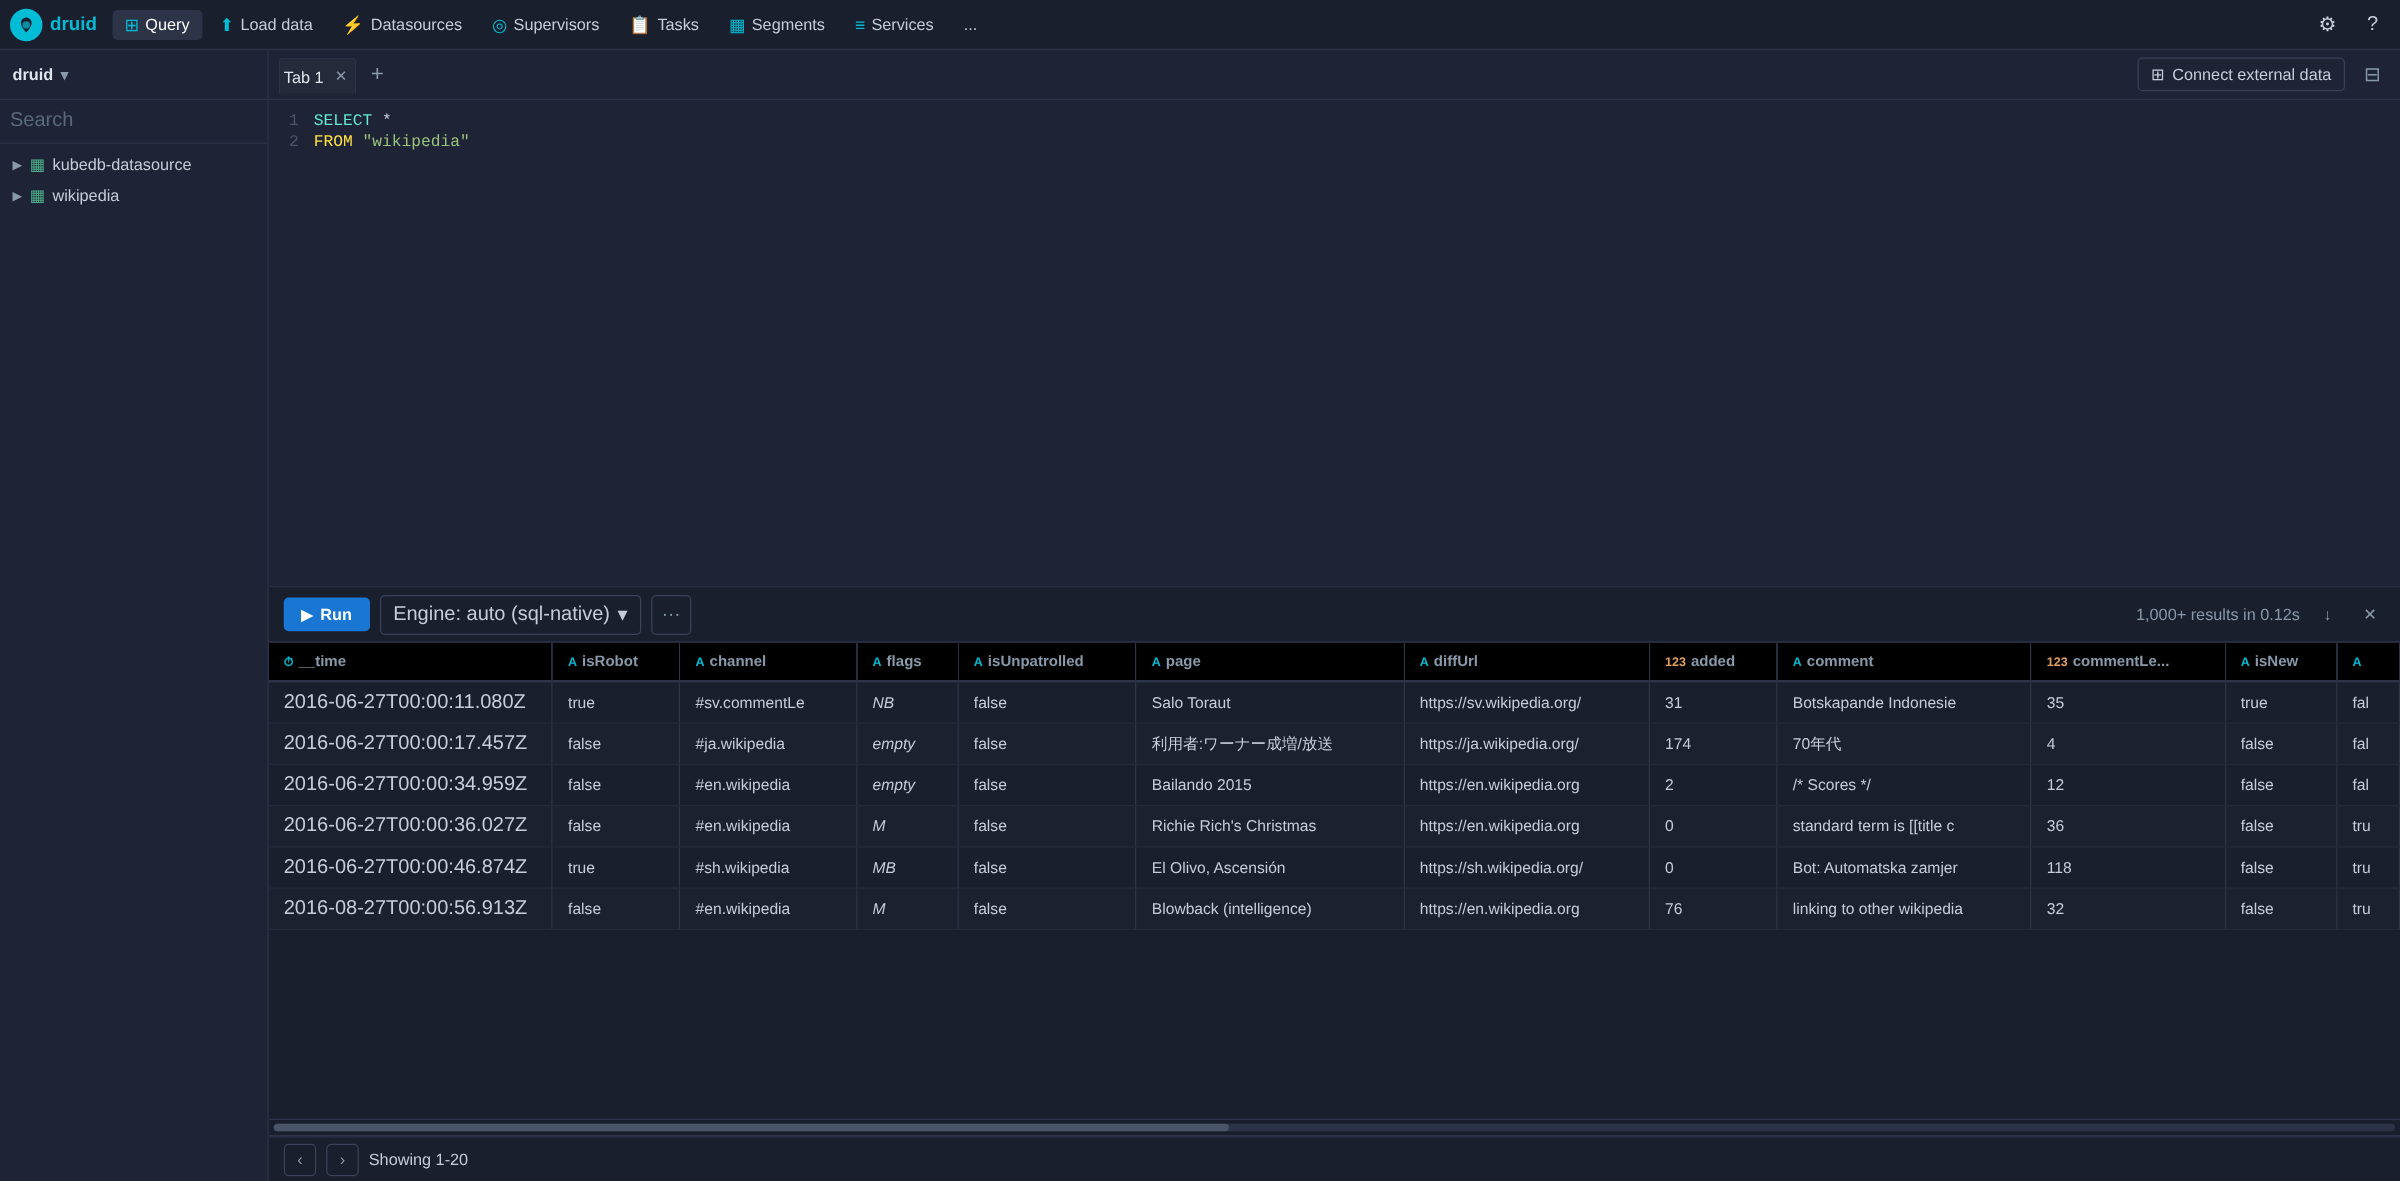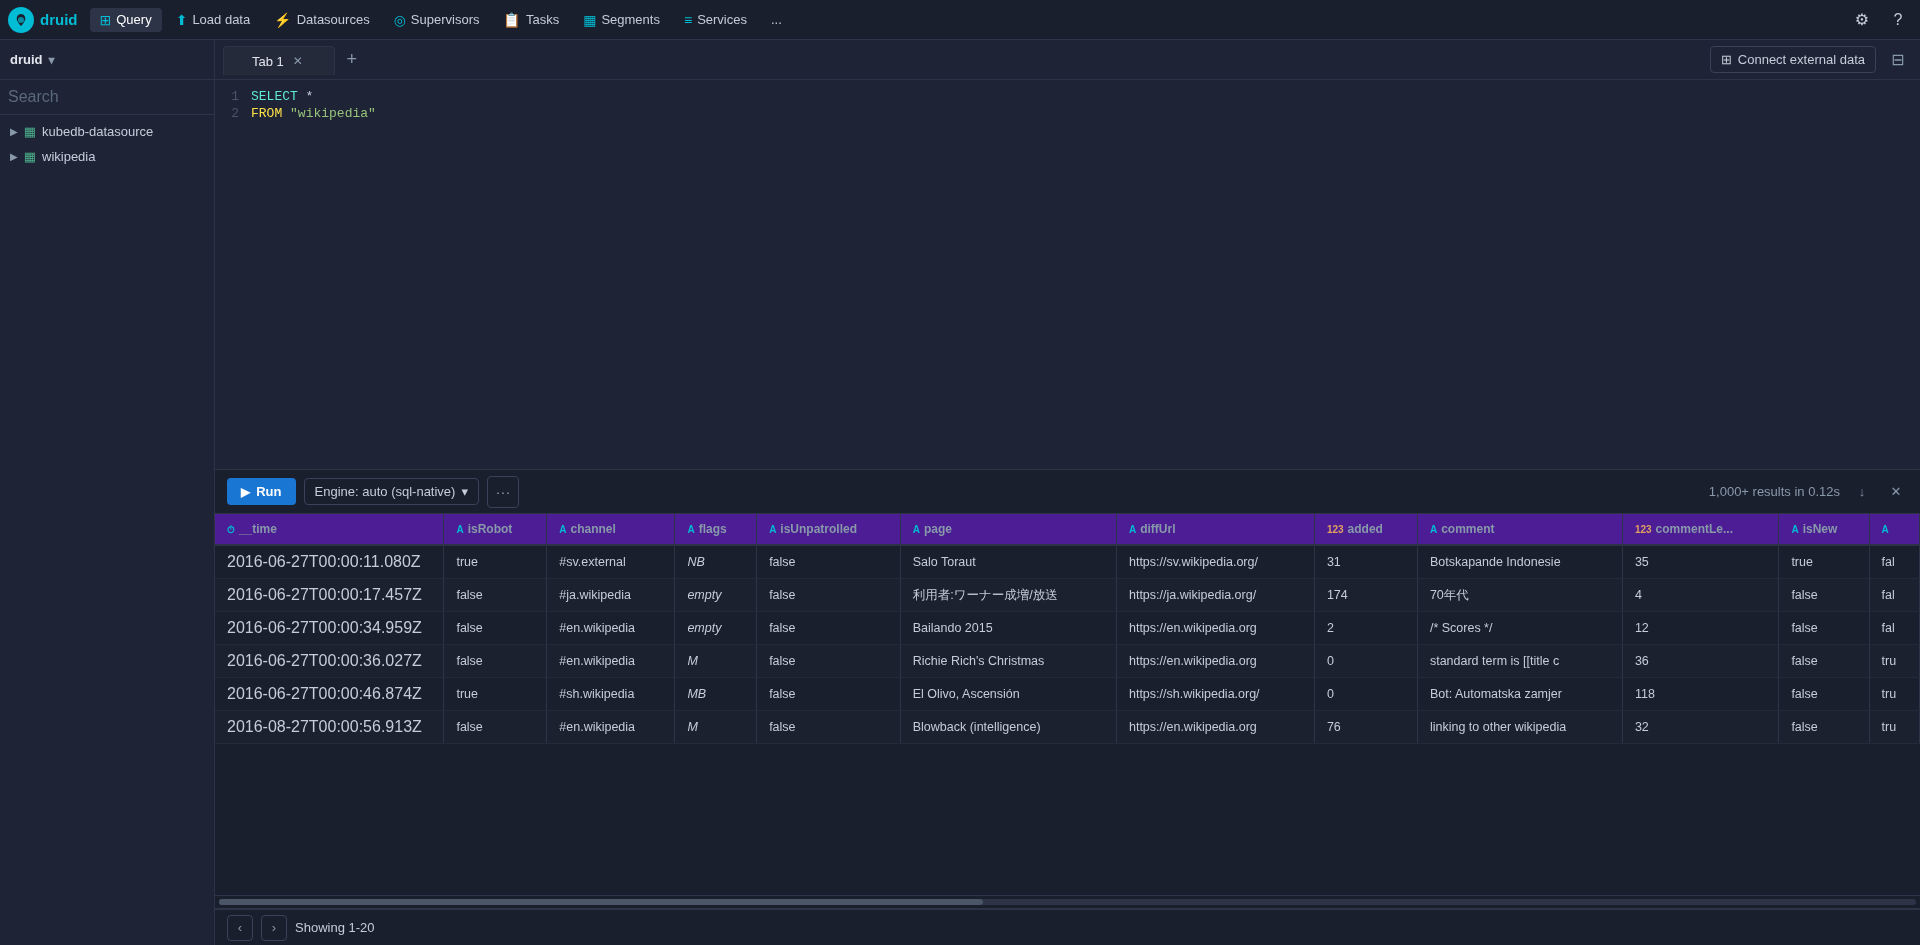--- a/index.html
+++ b/index.html
@@ -169,21 +169,21 @@
       background: #1e2336;
       border-bottom: 1px solid #2d3448;
       height: 40px;
       padding: 0 8px;
       gap: 4px;
     }
     .tab {
       display: flex;
       align-items: center;
       gap: 6px;
-      padding: 6px 28px;
+      padding: 6px 3px;
       background: #252a3a;
       border: 1px solid #2d3448;
       border-bottom: none;
       border-radius: 4px 4px 0 0;
       cursor: pointer;
       color: #e0e6ed;
       font-size: 13px;
       position: relative;
       top: 1px;
     }
@@ -291,21 +291,21 @@
     }
     .run-btn .play { color: #fff; font-size: 12px; }
     .engine-select {
       display: flex;
       align-items: center;
       gap: 6px;
       border: 1px solid #3a4258;
       border-radius: 4px;
       padding: 5px 10px;
       cursor: pointer;
-      font-size: 13px;
+      font-size: 16px;
       color: #c5cdd8;
     }
     .more-btn {
       width: 32px;
       height: 32px;
       display: flex;
       align-items: center;
       justify-content: center;
       border-radius: 4px;
       cursor: pointer;
@@ -342,21 +342,21 @@
     .results-table-wrapper {
       flex: 1;
       overflow: auto;
     }
     .results-table {
       width: 100%;
       border-collapse: collapse;
       font-size: 12.5px;
     }
     .results-table thead {
-      background: #4c1d95;
+      background: #000000;
       position: sticky;
       top: 0;
       z-index: 2;
       margin-top: 24px;
     }
     .results-table th {
       padding: 8px 12px;
       text-align: left;
       border-right: 1px solid #2d3448;
       border-bottom: 2px solid #2d3448;
@@ -605,21 +605,21 @@
               </th>
               <th>
                 <span class="col-type-icon">A</span>
               </th>
             </tr>
           </thead>
           <tbody id="results-tbody">
           <tr>
                 <td class="timestamp-col">2016-06-27T00:00:11.080Z</td>
                 <td>true</td>
-                <td>#sv.external</td>
+                <td>#sv.commentLe</td>
                 <td><em>NB</em></td>
                 <td>false</td>
                 <td>Salo Toraut</td>
                 <td>https://sv.wikipedia.org/</td>
                 <td>31</td>
                 <td>Botskapande Indonesie</td>
                 <td>35</td>
                 <td>true</td>
                 <td>fal</td>
               </tr>

